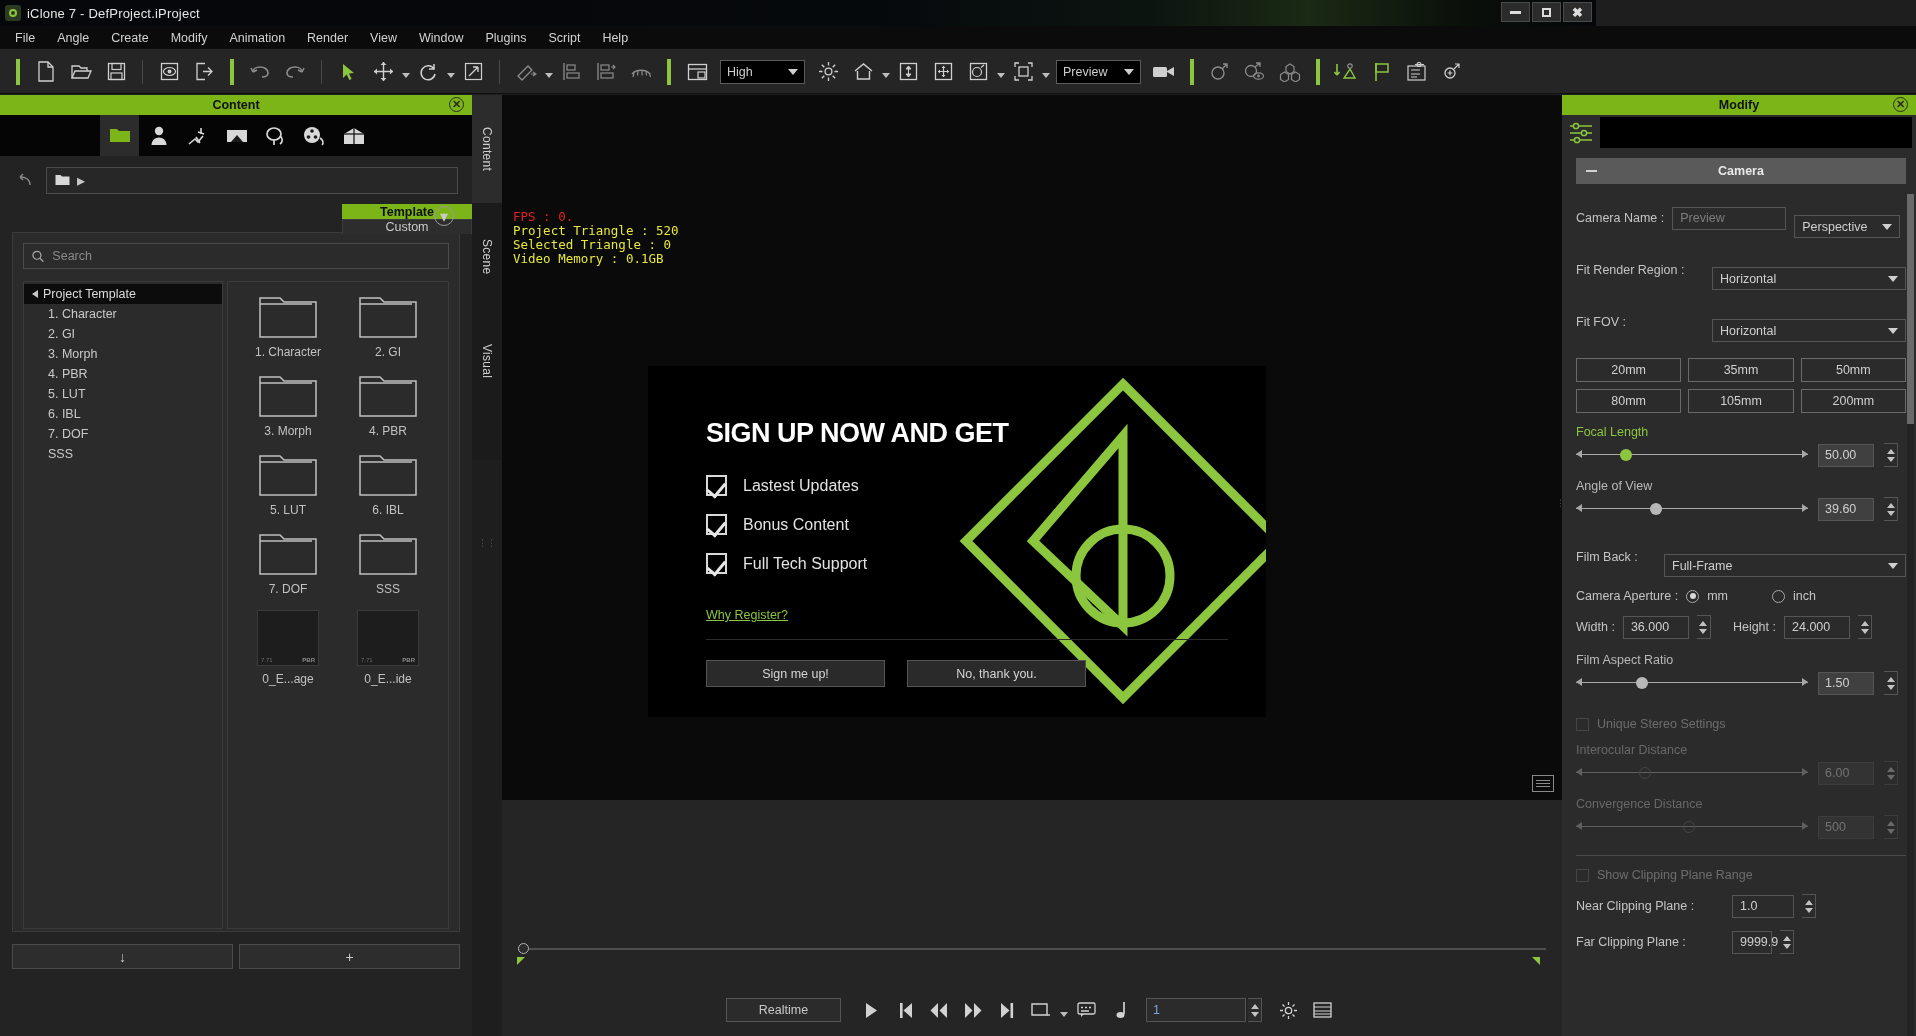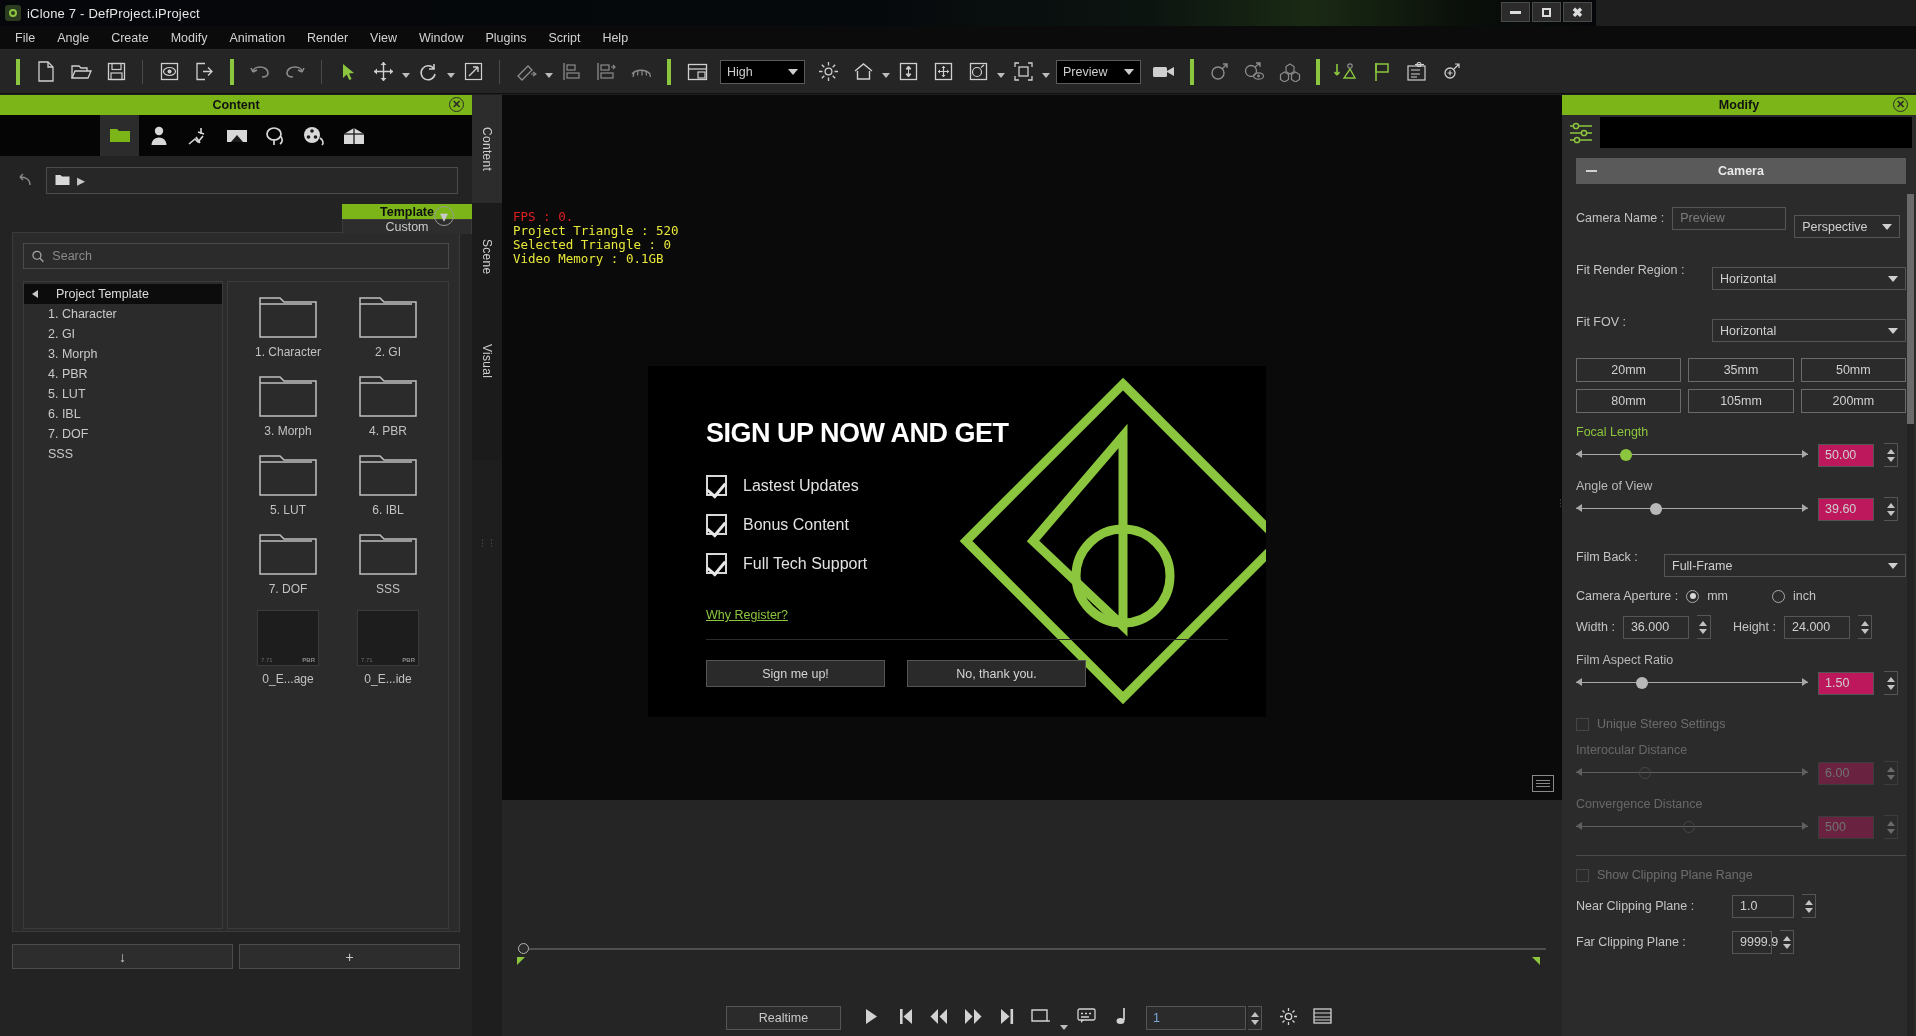--- a/index.html
+++ b/index.html
@@ -102,21 +102,21 @@
     gap: 8px; padding: 0 8px; margin-bottom: 12px;
   }
   .search-box input {
     background: transparent; border: none; outline: none; color: #cfcfcf; font-size: 12.5px;
     font-family: "Liberation Sans", sans-serif; width: 100%;
   }
   .search-box input::placeholder { color: #8a8a8a; }
   .split { display: flex; gap: 4px; height: 648px; }
   .tree { width: 200px; background: #2b2b2b; border: 1px solid #3b3b3b; padding-top: 2px; overflow: hidden; }
   .tree-item { font-size: 12.5px; padding: 3px 6px 3px 24px; color: #c9c9c9; white-space: nowrap; }
-  .tree-item.root { padding-left: 8px; background: #0c0c0c; color: #dcdcdc; display: flex; align-items: center; gap: 18px; }
+  .tree-item.root { padding-left: 8px; background: #0c0c0c; color: #dcdcdc; display: flex; align-items: center; gap: 5px; }
   .tree-item.root .arw { width: 0; height: 0; border-top: 4px solid transparent; border-bottom: 4px solid transparent; border-right: 6px solid #c9c9c9; }
   .grid-pane { flex: 1; background: #2b2b2b; border: 1px solid #3b3b3b; padding: 12px 10px; overflow: hidden; }
   .tile-grid { display: grid; grid-template-columns: 1fr 1fr; row-gap: 14px; justify-items: center; }
   .tile { width: 78px; display: flex; flex-direction: column; align-items: center; gap: 6px; }
   .tile .lbl { font-size: 12px; color: #c2c2c2; white-space: nowrap; }
   .thumb { width: 62px; height: 56px; background: #1d1d1d; border: 1px solid #3a3a3a; position: relative; }
   .thumb .ver { position: absolute; left: 3px; bottom: 2px; font-size: 6px; color: #6d6d6d; }
   .thumb .pbr { position: absolute; right: 3px; bottom: 2px; font-size: 6px; color: #8c8c8c; font-weight: bold; }
   .panel-foot { display: flex; gap: 6px; margin: 12px 12px 0 12px; }
   .foot-btn { flex: 1; height: 25px; border: 1px solid #4b4b4b; background: #2d2d2d; display: flex; align-items: center; justify-content: center; color: #c9c9c9; font-size: 14px; }
@@ -157,21 +157,21 @@
     width: 179px; height: 27px; background: #2a2a2a; border: 1px solid #555;
     display: flex; align-items: center; justify-content: center; font-size: 12.5px; color: #d4d4d4;
   }
 
   
   .tl-strip { position: absolute; top: 800px; left: 502px; width: 1060px; height: 236px; background: #252525; }
   .tl-track { position: absolute; left: 16px; top: 148px; width: 1028px; height: 2px; background: #4f4f4f; }
   .tl-knob { position: absolute; left: 16px; top: 143px; width: 11px; height: 11px; border-radius: 50%; border: 1px solid #b4b4b4; background: #2b2b2b; }
   .tl-ml { position: absolute; left: 15px; top: 157px; width: 0; height: 0; border-left: 8px solid #8cc63e; border-bottom: 8px solid transparent; }
   .tl-mr { position: absolute; left: 1030px; top: 157px; width: 0; height: 0; border-right: 8px solid #8cc63e; border-bottom: 8px solid transparent; }
-  .transport { position: absolute; left: 0; top: 190px; width: 1060px; height: 40px; display: flex; align-items: flex-end; justify-content: center; gap: 2px; }
+  .transport { position: absolute; left: 0; top: 190px; width: 1060px; height: 40px; display: flex; align-items: center; justify-content: center; gap: 2px; }
   .rt-btn { width: 115px; height: 24px; border: 1px solid #555; background: #2b2b2b; display: flex; align-items: center; justify-content: center; font-size: 12.5px; color: #c9c9c9; margin-right: 12px; }
   .tp-btn { width: 32px; height: 28px; display: flex; align-items: center; justify-content: center; color: #d2d2d2; }
   .frame-box { width: 100px; height: 24px; border: 1px solid #555; background: #2b2b2b; display: flex; align-items: center; padding: 0 6px; margin-left: 8px; font-size: 12.5px; color: #7aa7d8; }
   .spin { width: 14px; height: 24px; border: 1px solid #555; border-left: none; background: #2b2b2b; display: flex; flex-direction: column; align-items: center; justify-content: center; gap: 3px; margin-right: 8px; }
   .spin .up { width: 0; height: 0; border-left: 4px solid transparent; border-right: 4px solid transparent; border-bottom: 5px solid #c2c2c2; }
   .spin .dn { width: 0; height: 0; border-left: 4px solid transparent; border-right: 4px solid transparent; border-top: 5px solid #c2c2c2; }
 
   
   .modify { position: absolute; top: 95px; left: 1562px; width: 354px; height: 941px; background: #2b2b2b; }
   .mod-tabrow { height: 35px; background: #2b2b2b; display: flex; align-items: center; }
@@ -194,21 +194,21 @@
   .slabel { font-size: 12.5px; color: #b9b9b9; margin-bottom: 4px; }
   .slabel.on { color: #8cc63e; }
   .srow { display: flex; align-items: center; gap: 10px; margin-bottom: 12px; }
   .strack { flex: 1; position: relative; height: 16px; }
   .strack .line { position: absolute; left: 0; right: 0; top: 7px; height: 1px; background: #a8a8a8; }
   .strack .ar-l { position: absolute; left: 0; top: 3px; width: 0; height: 0; border-top: 4px solid transparent; border-bottom: 4px solid transparent; border-right: 6px solid #a8a8a8; }
   .strack .ar-r { position: absolute; right: 0; top: 3px; width: 0; height: 0; border-top: 4px solid transparent; border-bottom: 4px solid transparent; border-left: 6px solid #a8a8a8; }
   .strack .knob { position: absolute; top: 2px; width: 12px; height: 12px; border-radius: 50%; background: #b8b8b8; }
   .strack .knob.green { background: #8cc63e; }
   .strack .knob.hollow { background: transparent; border: 1px solid #6a6a6a; }
-  .numbox { width: 56px; height: 23px; border: 1px solid #555; background: #be185d; display: flex; align-items: center; padding: 0 6px; font-size: 12.5px; color: #cfcfcf; }
+  .numbox { width: 56px; height: 23px; border: 1px solid #555; background: #404040; display: flex; align-items: center; padding: 0 6px; font-size: 12.5px; color: #cfcfcf; }
   .radio { width: 13px; height: 13px; border-radius: 50%; border: 1px solid #a8a8a8; display: flex; align-items: center; justify-content: center; }
   .radio.sel:after { content: ""; width: 6px; height: 6px; border-radius: 50%; background: #d8d8d8; }
   .chk { width: 13px; height: 13px; border: 1px solid #6a6a6a; background: #2b2b2b; }
   .disabled { opacity: .42; }
   .divline { height: 1px; background: #4a4a4a; margin: 16px 0 12px 0; }
   .vscroll { position: absolute; right: 2px; top: 44px; width: 7px; height: 860px; background: #232323; }
   .vscroll .thumbbar { width: 7px; height: 230px; background: #6a6a6a; }
   .handle-dots { position: absolute; left: 1556px; top: 500px; color: #5a5a5a; font-size: 9px; line-height: 7px; }
 </style>
 </head>

